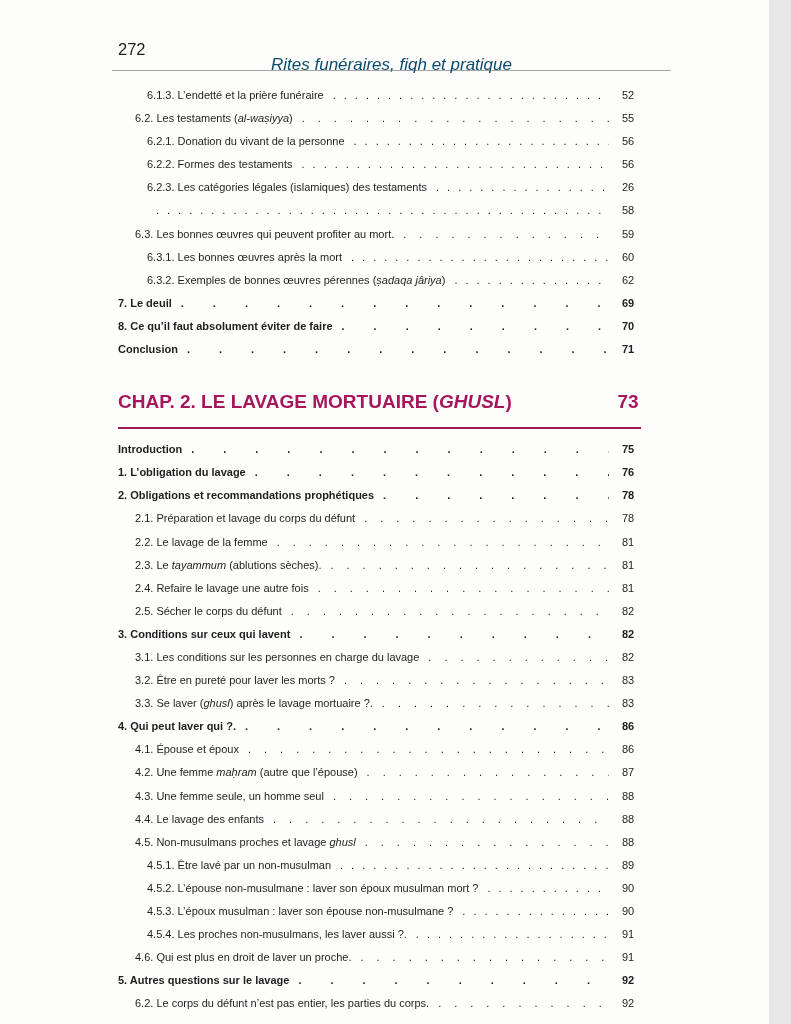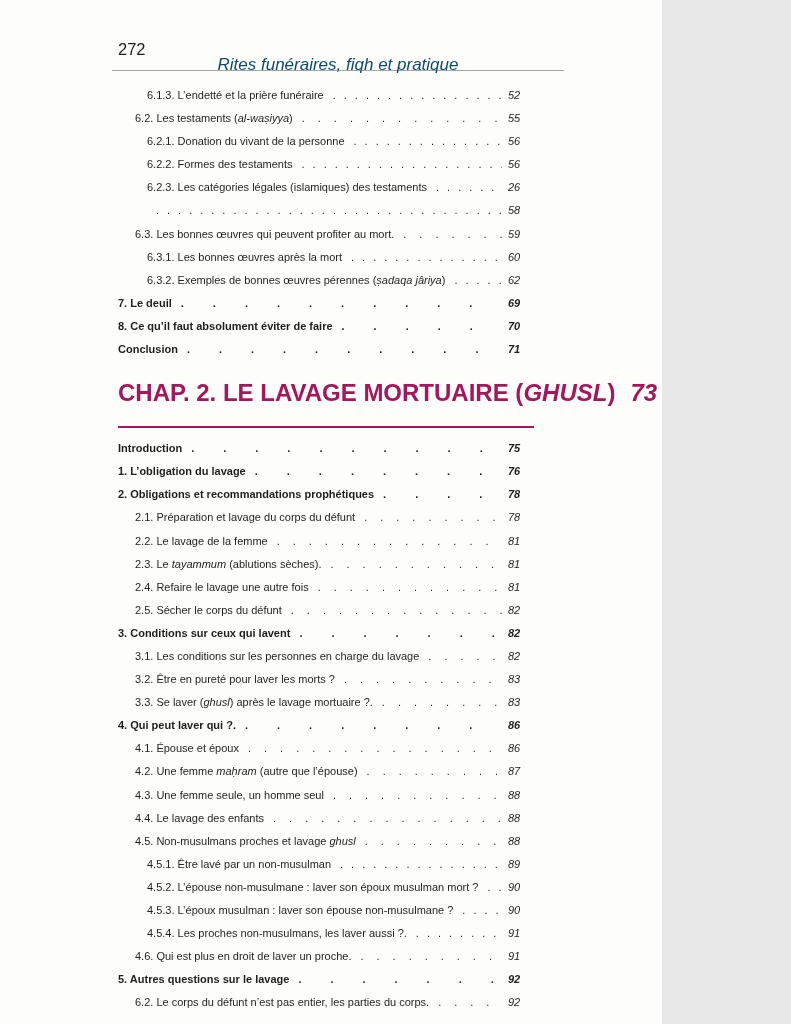--- a/index.html
+++ b/index.html
@@ -1,18 +1,18 @@
 <!DOCTYPE html>
 <html><head>
 <meta charset="utf-8">
 <style>
   html,body{margin:0;padding:0;background:#e8e8e8;}
   .page{
     position:relative;
-    width:662px;height:1024px;
+    width:769px;height:1024px;
     background:#fdfdfc;
     box-sizing:border-box;
     padding:38px 98px 20px 112px;
     font-family:"Liberation Sans","DejaVu Sans",sans-serif;
     color:#1e1e1e;
     overflow:hidden;
   }
   .header{
     position:relative;
     padding:0 0 10px 6px;
@@ -54,29 +54,28 @@
     white-space:nowrap;
     margin:0 6px 0 9px;
     text-align:left;
   }
   .lvl1 .leader{letter-spacing:29px;}
   .lvl2 .leader{letter-spacing:13px;}
   .lvl3 .leader{letter-spacing:8px;}
   .pagenum{
     white-space:nowrap;
     min-width:26px;
-    text-align:left;
-    font-style:italic;
+    text-align:center;
   }
   .chapter{
     font-weight:bold;
-    font-size:24px;
+    font-size:19px;
     line-height:22px;
-    margin:21px 0 9px;
-    padding-bottom:22px;
+    margin:30px 0 9px;
+    padding-bottom:14px;
     border-bottom:2px solid;
   }
   .chapter .leader{visibility:hidden;letter-spacing:0;}
 </style>
 </head>
 <body>
 
 <div class="page">
   <div class="header">
     <span class="header-page">272</span>

